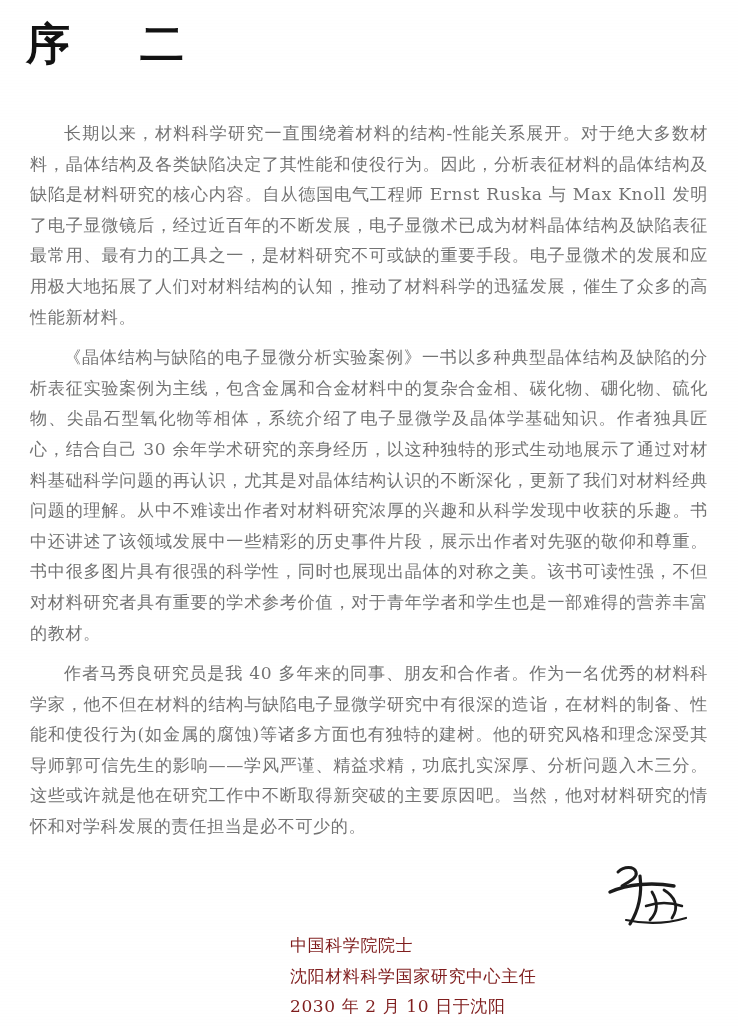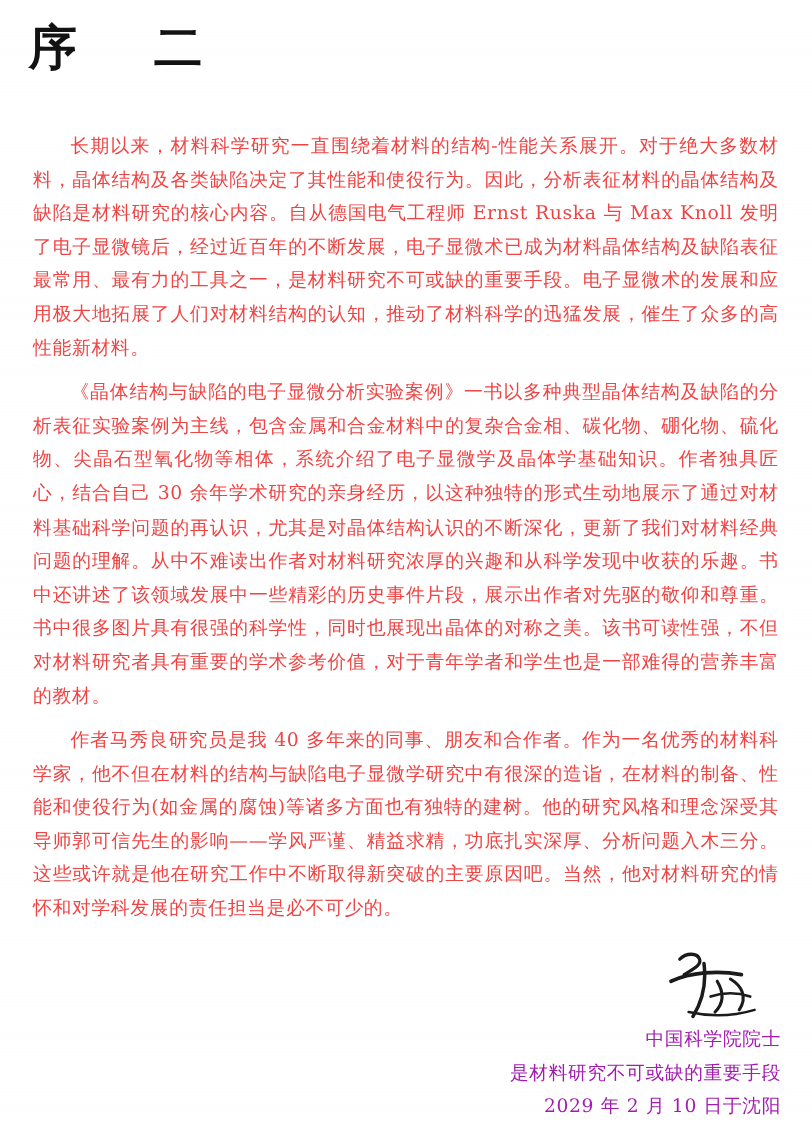--- a/index.html
+++ b/index.html
@@ -54,46 +54,45 @@
     width: 678px;
   }
   .para {
     font-size: 17.1px;
     line-height: 30.6px;
     text-align: justify;
     text-justify: inter-character;
     margin: 0 0 0 0;
     text-indent: 34px;
     letter-spacing: 0.6px;
-    color: #ef4444;
+    color: #737373;
   }
   .para + .para {
     margin-top: 10px;
   }
   
   .signature {
     position: absolute;
     left: 600px;
     top: 862px;
     width: 110px;
     height: 70px;
   }
   .sig-svg {
     display: block;
   }
   .closing {
     position: absolute;
     right: 28px;
     top: 930px;
     width: 420px;
-    text-align: right;
     font-size: 17px;
     line-height: 30.5px;
     letter-spacing: 0.6px;
-    color: #a21caf;
+    color: #7f1d1d;
   }
   .closing div {
     white-space: nowrap;
   }
   
   .grain {
     position: absolute;
     inset: 0;
     pointer-events: none;
     background:
@@ -132,18 +131,18 @@
         <path d="M52 30 C58 40, 58 50, 50 58" stroke-width="2.8"></path>
         <path d="M64 28 C74 34, 80 44, 72 56" stroke-width="2.8"></path>
         <path d="M46 44 C58 40, 70 40, 82 44" stroke-width="2.4"></path>
         <path d="M26 58 C44 62, 66 62, 86 56" stroke-width="2.2"></path>
       </g>
     </svg>
   </div>
 
   <div class="closing">
     <div>中国科学院院士</div>
-    <div>是材料研究不可或缺的重要手段</div>
-    <div>2029 年 2 月 10 日于沈阳</div>
+    <div>沈阳材料科学国家研究中心主任</div>
+    <div>2030 年 2 月 10 日于沈阳</div>
   </div>
 
   <div class="grain"></div>
 </div>
 
 </body></html>

